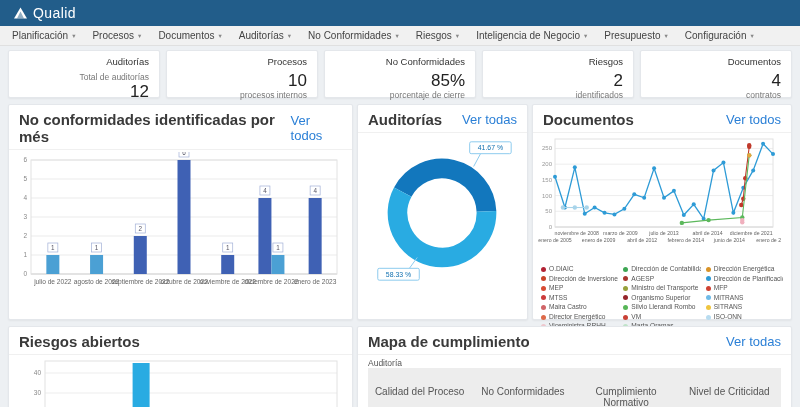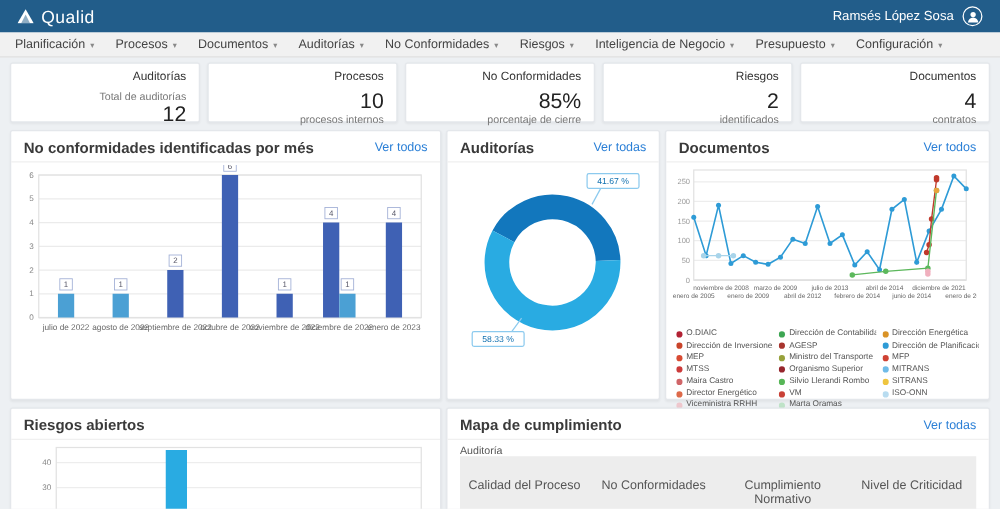--- a/index.html
+++ b/index.html
@@ -18,22 +18,22 @@
   .kpi-rule{height:2px;width:100%;margin:3px 0 2px;}
   .kpi-value{font-size:17px;color:#222;line-height:1.05;}
   .kpi-label{font-size:8.5px;color:#777;line-height:1.25;}
   .panel{position:absolute;background:#fff;border:1px solid #e4e7eb;border-radius:2px;box-shadow:0 1px 2px rgba(0,0,0,.05);box-sizing:border-box;}
   #panel-nc{left:8px;top:104px;width:345px;height:216px;}
   #panel-au{left:357px;top:104px;width:171px;height:216px;}
   #panel-doc{left:532px;top:104px;width:260px;height:216px;}
   #panel-rk{left:8px;top:326px;width:345px;height:95px;}
   #panel-cm{left:357px;top:326px;width:435px;height:95px;}
   .panel-head{display:flex;justify-content:space-between;align-items:center;padding:6px 10px 4px;border-bottom:1px solid #f0f0f0;}
-  .panel-title{font-size:12px;font-weight:700;color:#3a3a3a;margin:0;}
-  .panel-link{font-size:10px;color:#2a7fd6;cursor:pointer;text-decoration:none;}
+  .panel-title{font-size:15px;font-weight:700;color:#3a3a3a;margin:0;}
+  .panel-link{font-size:13px;color:#2a7fd6;cursor:pointer;text-decoration:none;}
   .chart-wrap{padding:2px 6px 0;}
   .nc-legend{display:flex;justify-content:center;gap:14px;margin-top:0;font-size:8.5px;color:#444;align-items:center;}
   .nc-leg-item{display:inline-flex;align-items:center;}
   .sw{width:9px;height:9px;display:inline-block;margin-right:4px;}
   #auChart{display:flex;justify-content:center;padding-top:2px;}
   .au-legend{display:flex;justify-content:center;gap:9px;font-size:8px;color:#333;margin-top:4px;align-items:center;}
   .au-leg-item{display:inline-flex;align-items:center;gap:3px;}
   .doc-legend{display:flex;gap:5px;padding:2px 8px 0;}
   .doc-col{flex:1;display:flex;flex-direction:column;gap:1px;min-width:0;}
   .doc-item{display:flex;align-items:center;gap:3px;font-size:6.6px;color:#555;white-space:nowrap;overflow:hidden;line-height:1.3;}
@@ -53,29 +53,20 @@
 
 <div class="app">
 
   <header class="navbar" id="navbar" style="background: rgb(34, 93, 138);">
     <div class="brand">
       <svg width="13" height="12" viewBox="0 0 14 12">
           <polygon points="7,0 14,12 0,12" fill="#ffffff"></polygon>
           <polygon points="7,4.5 10.8,12 3.2,12" fill="#225d8a" opacity="0.5"></polygon>
         </svg>
       <span>Qualid</span>
-    </div>
-    <div class="user">
-      <span>Ramsés López Sosa</span>
-      <span class="avatar">
-        <svg width="11" height="11" viewBox="0 0 12 12">
-            <circle cx="6" cy="4" r="2.3" fill="#ffffff"></circle>
-            <path d="M1.5,11 a4.5,4.5 0 0 1 9,0 Z" fill="#ffffff"></path>
-          </svg>
-      </span>
     </div>
   </header>
 
   <nav class="menubar" id="menubar">
       <span class="menu-item">
         <span>Planificación</span>
         <span class="caret">▾</span>
       </span>
       <span class="menu-item">
         <span>Procesos</span>

